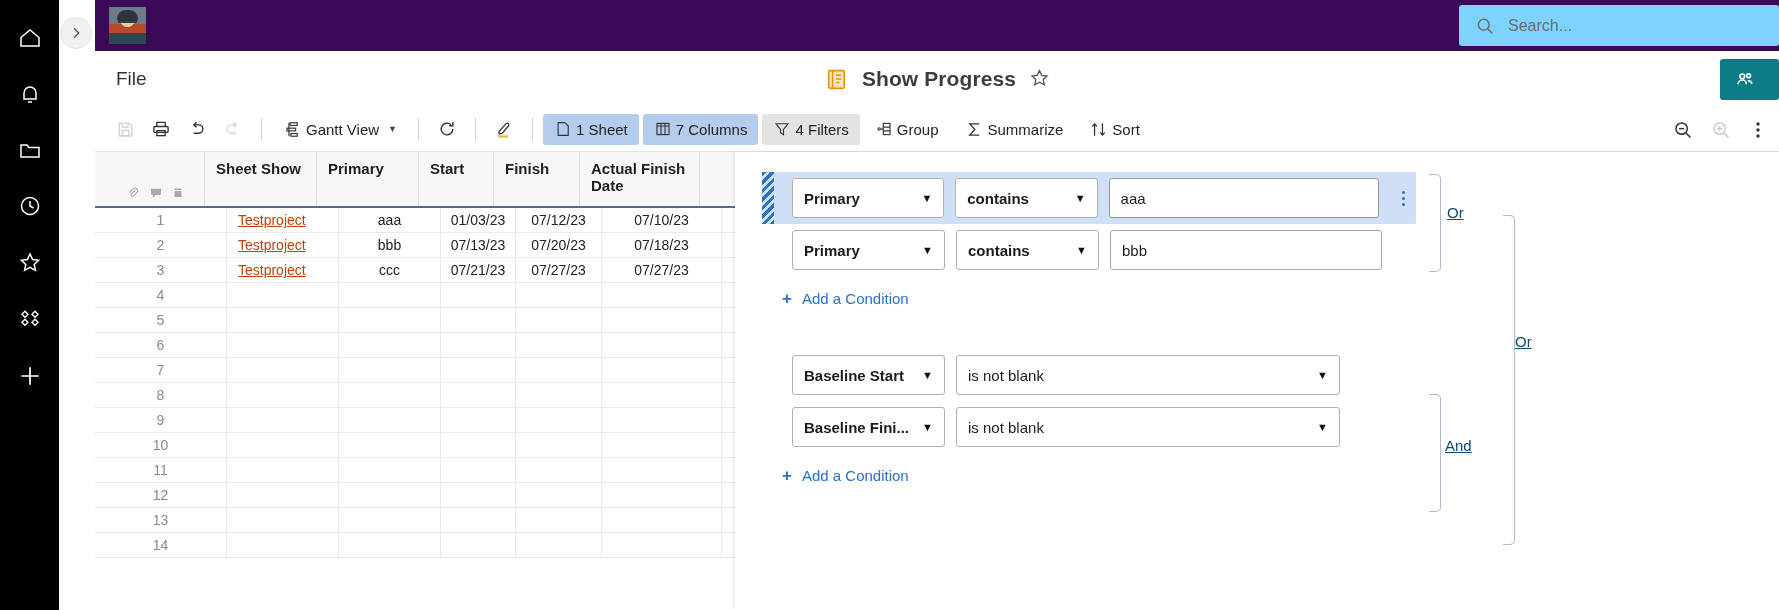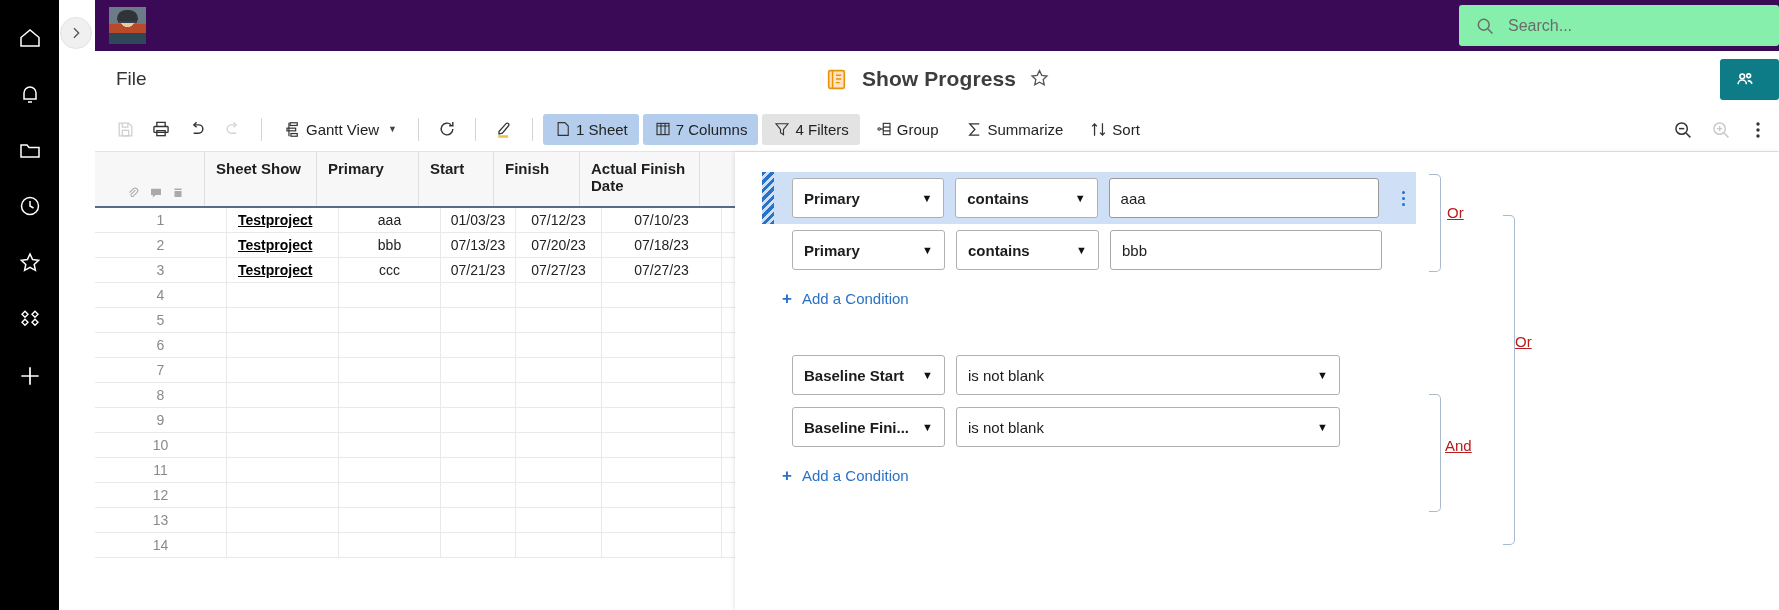--- a/index.html
+++ b/index.html
@@ -64,21 +64,21 @@
   }
   .avatar::before {
     content: ""; position: absolute; left: 9px; top: 14px;
     width: 19px; height: 5px;
     border-top: 2px solid #3a3f46;
     z-index: 3;
   }
   .search-box {
     position: absolute; right: 0px; top: 5px;
     width: 320px; height: 41px;
-    background: #86efac; border-radius: 3px;
+    background: #7dd3fc; border-radius: 3px;
     display: flex; align-items: center; padding-left: 16px;
   }
   .search-placeholder {
     margin-left: 13px; color: #6b6b6b; font-size: 16px;
   }
 
   
   .titlebar {
     position: relative; height: 56px;
     background: #ffffff;
@@ -153,21 +153,21 @@
   .gr-cell {
     font-size: 14px; color: #222;
     border-right: 1px solid #e9e9e9;
     display: flex; align-items: center;
     padding-left: 11px;
   }
   .gr-cell.rownum {
     width: 132px; justify-content: center; padding-left: 0;
     color: #8a8a8a; font-size: 14px;
   }
-  .gr-cell.link { color: #000000; text-decoration: underline; cursor: pointer; font-weight: bold; }
+  .gr-cell.link { color: #c2410c; text-decoration: underline; cursor: pointer; }
   .gr-cell.ctr { justify-content: center; padding-left: 0; }
   .col-sheet { width: 112px; }
   .col-primary { width: 102px; }
   .col-start { width: 75px; }
   .col-finish { width: 86px; }
   .col-actual { width: 120px; }
 
   
   .filter-panel {
     position: absolute; left: 640px; top: 152px;
@@ -222,21 +222,21 @@
     margin: 14px 0 0 47px; color: #2a72c6; font-size: 15px; cursor: pointer;
   }
   .add-plus { font-size: 17px; line-height: 1; color: #2a72c6; font-weight: bold; }
 
   
   .bracket {
     position: absolute; border: 1.5px solid #a9b9cf;
     border-left: none; border-radius: 0 5px 5px 0;
   }
   .conn {
-    position: absolute; color: #b91c1c; font-size: 15px;
+    position: absolute; color: #0c4a6e; font-size: 15px;
     text-decoration: underline; cursor: pointer;
   }
 </style>
 </head>
 <body>
 
 <div class="app">
 
   <div class="rail">
     <div class="rail-item">

